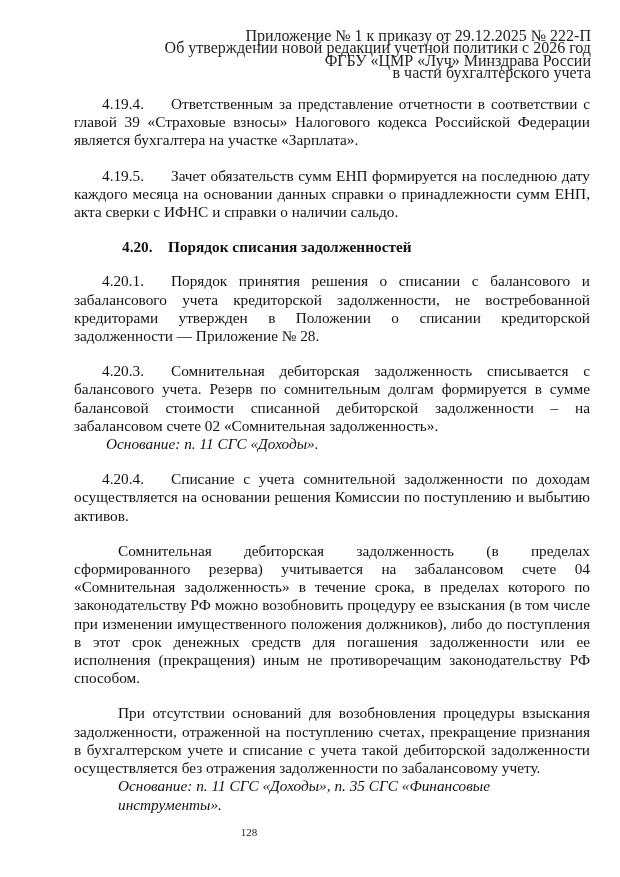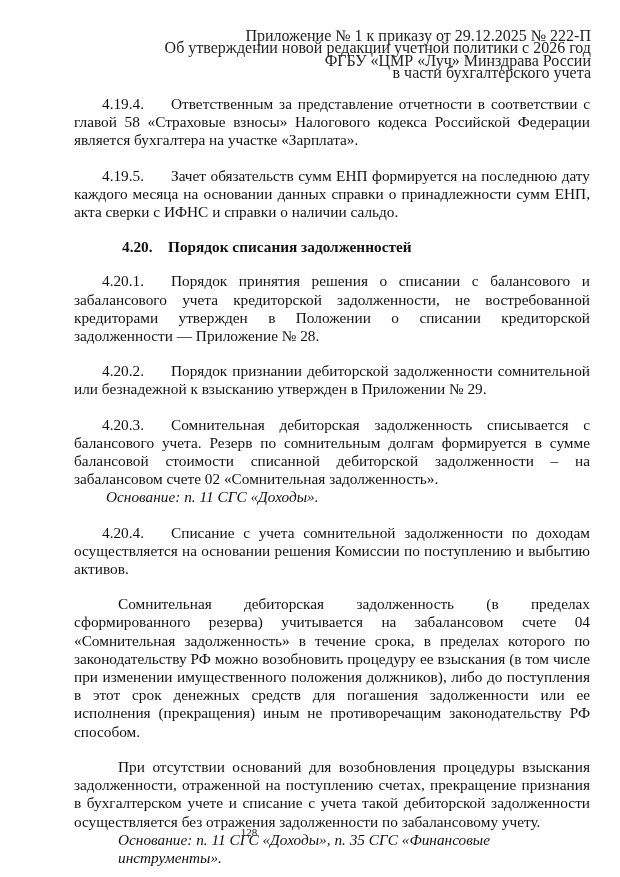--- a/index.html
+++ b/index.html
@@ -24,33 +24,30 @@
 
 <div class="header">
   <div>Приложение № 1 к приказу от 29.12.2025 № 222-П</div>
   <div>Об утверждении новой редакции учетной политики с 2026 год</div>
   <div>ФГБУ «ЦМР «Луч» Минздрава России</div>
   <div>в части бухгалтерского учета</div>
 </div>
 
 <div class="content">
   <p>
-    <span class="num">4.19.4.</span><span>Ответственным за представление отчетности в соответствии с главой 58 «Страховые взносы» Налогового кодекса Российской Федерации является бухгалтера на участке «Зарплата».</span>
+    <span class="num">4.19.4.</span><span>Ответственным за представление отчетности в соответствии с главой 39 «Страховые взносы» Налогового кодекса Российской Федерации является бухгалтера на участке «Зарплата».</span>
   </p>
   <p>
     <span class="num">4.19.5.</span><span>Зачет обязательств сумм ЕНП формируется на последнюю дату каждого месяца на основании данных справки о принадлежности сумм ЕНП, акта сверки с ИФНС и справки о наличии сальдо.</span>
   </p>
   <p class="heading">
     <span class="snum">4.20.</span><span>Порядок списания задолженностей</span>
   </p>
   <p>
     <span class="num">4.20.1.</span><span>Порядок принятия решения о списании с балансового и забалансового учета кредиторской задолженности, не востребованной кредиторами утвержден в Положении о списании кредиторской задолженности — Приложение № 28.</span>
-  </p>
-  <p>
-    <span class="num">4.20.2.</span><span>Порядок признании дебиторской задолженности сомнительной или безнадежной к взысканию утвержден в Приложении № 29.</span>
   </p>
   <p>
     <span class="num">4.20.3.</span><span>Сомнительная дебиторская задолженность списывается с балансового учета. Резерв по сомнительным долгам формируется в сумме балансовой стоимости списанной дебиторской задолженности – на забалансовом счете 02 «Сомнительная задолженность».</span>
   </p>
   <span class="basis">Основание: п. 11 СГС «Доходы».</span>
   <p>
     <span class="num">4.20.4.</span><span>Списание с учета сомнительной задолженности по доходам осуществляется на основании решения Комиссии по поступлению и выбытию активов.</span>
   </p>
   <p class="indent">Сомнительная дебиторская задолженность (в пределах сформированного резерва) учитывается на забалансовом счете 04 «Сомнительная задолженность» в течение срока, в пределах которого по законодательству РФ можно возобновить процедуру ее взыскания (в том числе при изменении имущественного положения должников), либо до поступления в этот срок денежных средств для погашения задолженности или ее исполнения (прекращения) иным не противоречащим законодательству РФ способом.</p>
   <p class="indent">При отсутствии оснований для возобновления процедуры взыскания задолженности, отраженной на поступлению счетах, прекращение признания в бухгалтерском учете и списание с учета такой дебиторской задолженности осуществляется без отражения задолженности по забалансовому учету.</p>

